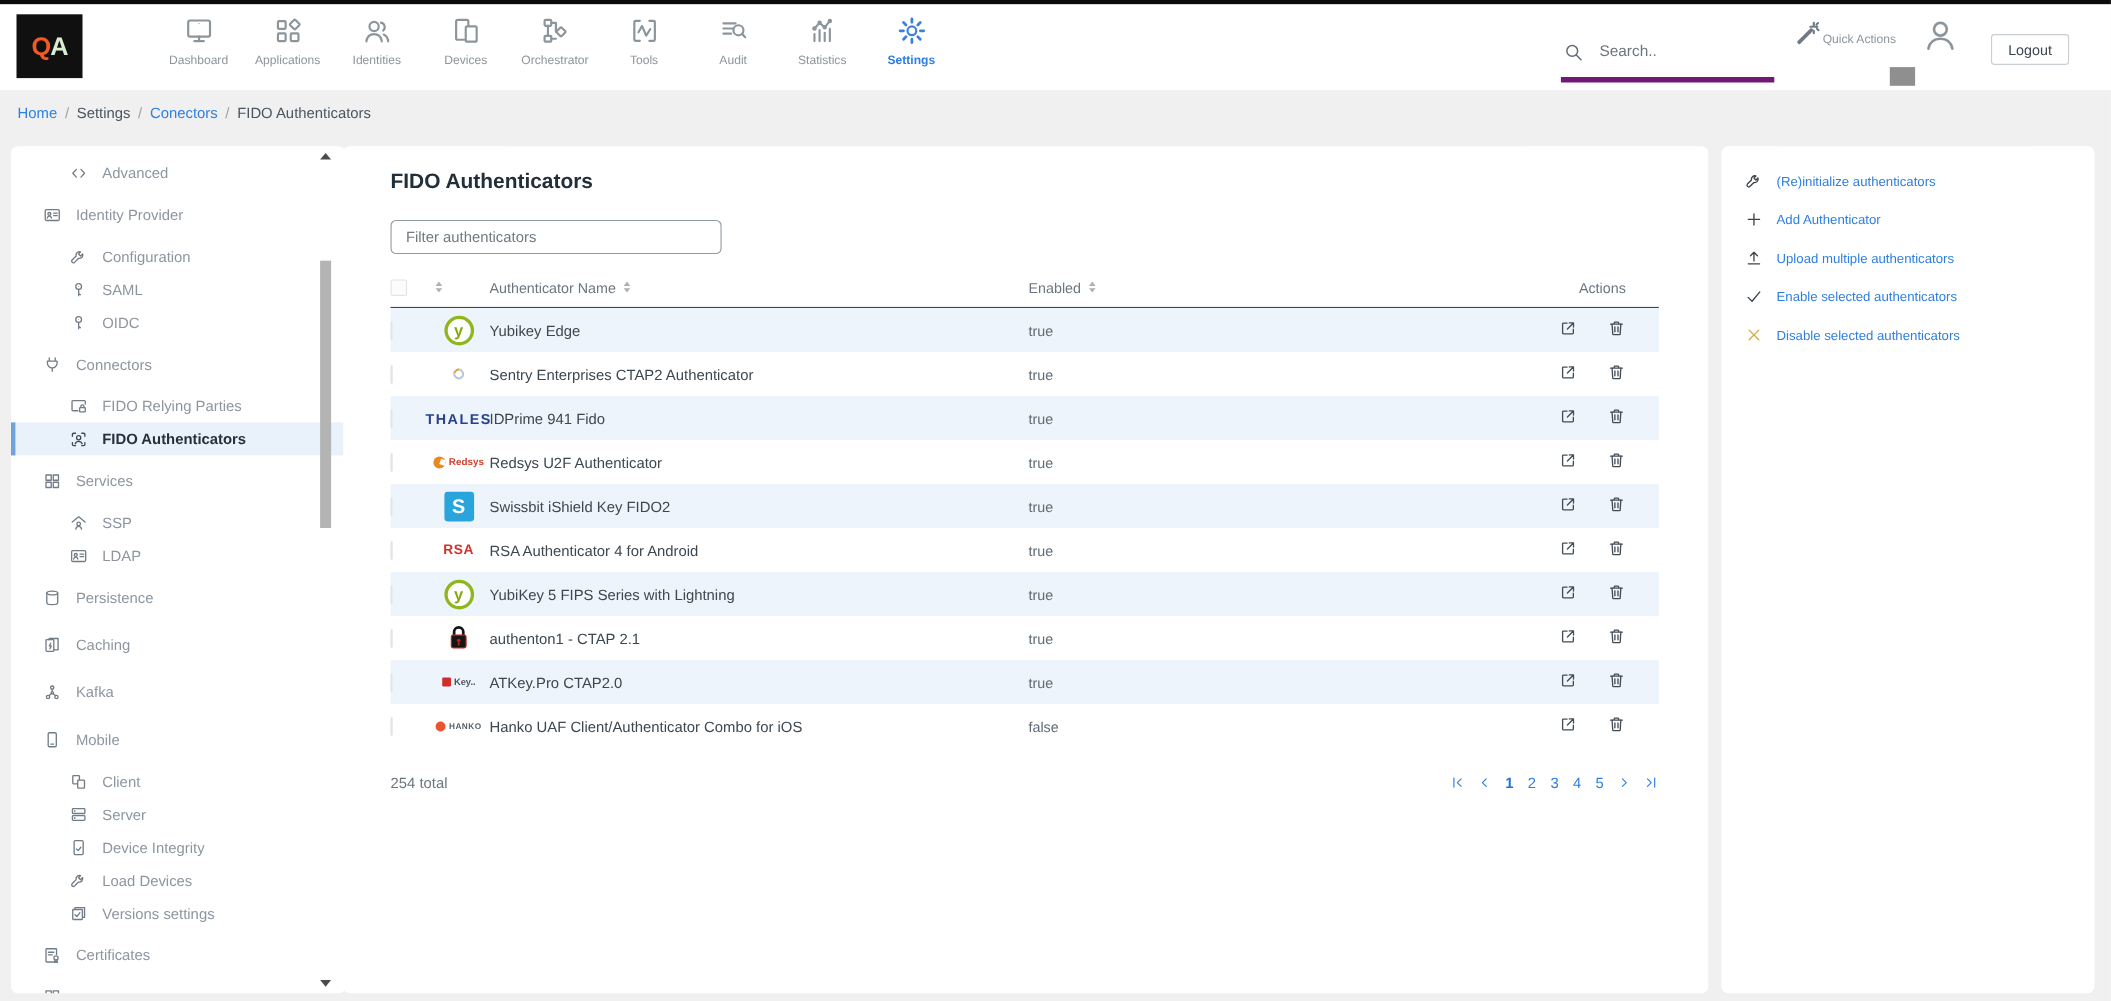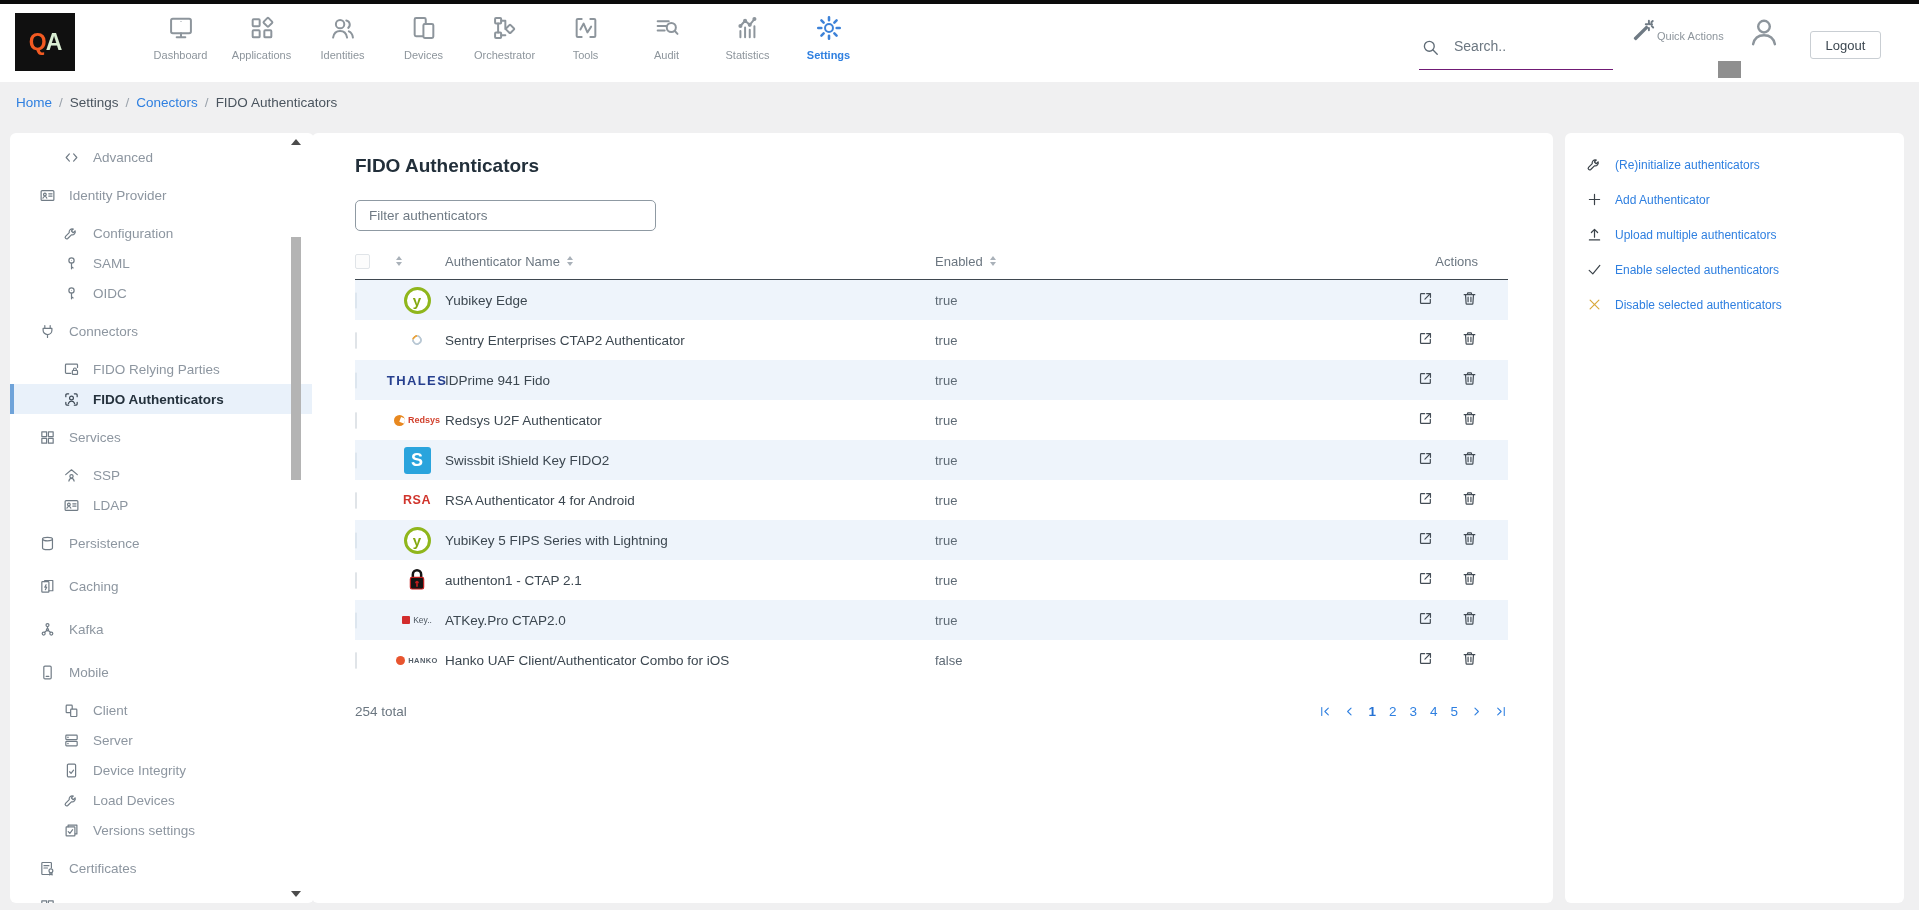--- a/index.html
+++ b/index.html
@@ -13,21 +13,21 @@
   .logo .q { color:#f25a22; }
   .logo .a { color:#d9edd2; }
 
   .mainnav { position:absolute; left:140px; top:7px; display:flex; }
   .nav-item { width:81px; display:flex; flex-direction:column; align-items:center; cursor:pointer; }
   .nav-item svg { width:28px; height:28px; color:#8d959c; margin-top:3px; }
   .nav-item .lbl { font-size:11px; color:#8d959c; margin-top:7px; white-space:nowrap; }
   .nav-item.active svg { color:#3d82d8; }
   .nav-item.active .lbl { color:#2e7fe0; font-weight:bold; }
 
-  .search-wrap { position:absolute; left:1419px; top:32px; width:194px; border-bottom:1px solid #701a75; display:flex; align-items:flex-start; gap:14px; padding:2px 2px 8px 2px; }
+  .search-wrap { position:absolute; left:1419px; top:32px; width:194px; border-bottom:5px solid #701a75; display:flex; align-items:flex-start; gap:14px; padding:2px 2px 8px 2px; }
   .search-wrap svg { width:19px; height:19px; color:#5f6b76; flex:none; }
   .search-wrap input { border:none; outline:none; width:140px; font-size:14px; color:#5f6b76; font-family:inherit; background:transparent; }
   .search-wrap input::placeholder { color:#6b7680; }
 
   .quick-actions { position:absolute; left:1630px; top:12px; width:82px; display:flex; flex-direction:row; align-items:center; cursor:pointer; }
   .quick-actions svg { width:27px; height:27px; color:#6f7a84; }
   .quick-actions .lbl { font-size:11px; color:#8d959c; margin-top:8px; white-space:nowrap; }
 
   .gray-badge { position:absolute; left:1718px; top:57px; width:23px; height:17px; background:#8f8f8f; }
 
@@ -86,21 +86,21 @@
   .logo-cell { display:flex; justify-content:center; align-items:center; width:100%; }
   .logo-yubico { width:27px; height:27px; border:3.5px solid #8fb61c; border-radius:50%; color:#84a90f; font-weight:bold; font-size:15px; display:flex; align-items:center; justify-content:center; background:#fff; }
   .logo-sentry { width:10px; height:10px; border:2px solid #b9c8d4; border-top-color:#e8a33d; border-radius:50%; transform:rotate(-40deg); }
   .logo-thales { color:#27408f; font-weight:bold; font-size:13px; letter-spacing:1.4px; }
   .logo-redsys { display:flex; align-items:center; gap:3px; font-size:9px; color:#d2422e; font-weight:bold; }
   .logo-redsys i { width:11px; height:11px; background:#e8881f; border-radius:50%; position:relative; overflow:hidden; }
   .logo-redsys i:after { content:''; position:absolute; right:-1px; top:3px; width:6px; height:5px; background:#fff; transform:rotate(20deg); }
   .logo-swissbit { width:27px; height:27px; background:#2aa4dd; color:#fff; font-weight:bold; font-size:18px; display:flex; align-items:center; justify-content:center; border-radius:3px; }
   .logo-rsa { color:#d0342c; font-weight:bold; font-size:12.5px; letter-spacing:.5px; }
   .logo-authenton svg { width:20px; height:24px; }
-  .logo-atkey { display:flex; align-items:center; gap:3px; font-size:8.5px; color:#4a545e; font-weight:normal; }
+  .logo-atkey { display:flex; align-items:center; gap:3px; font-size:8.5px; color:#4a545e; font-weight:bold; }
   .logo-atkey i { width:8px; height:8px; background:#d22c2c; border-radius:1px; }
   .logo-hanko { display:flex; align-items:center; gap:3px; font-size:7.5px; color:#555f69; font-weight:bold; letter-spacing:.4px; }
   .logo-hanko i { width:9px; height:9px; background:#e8552f; border-radius:50%; }
 
   .table-footer { display:flex; justify-content:space-between; align-items:center; margin-top:24px; }
   .total-label { font-size:13.5px; color:#6b7680; }
   .pagination { display:flex; align-items:center; gap:9px; }
   .pagination svg { width:15px; height:15px; color:#2e7fe0; cursor:pointer; }
   .page-num { font-size:13.5px; color:#2e7fe0; cursor:pointer; padding:0 2px; }
   .page-num.current { font-weight:bold; color:#2572d4; }

